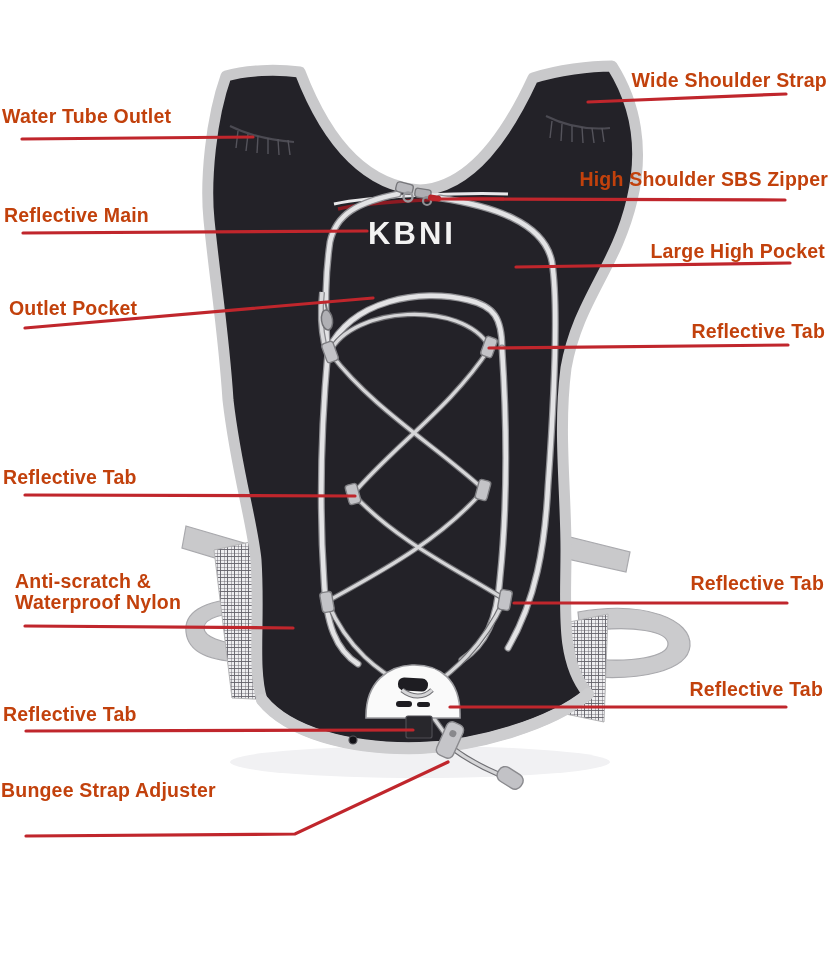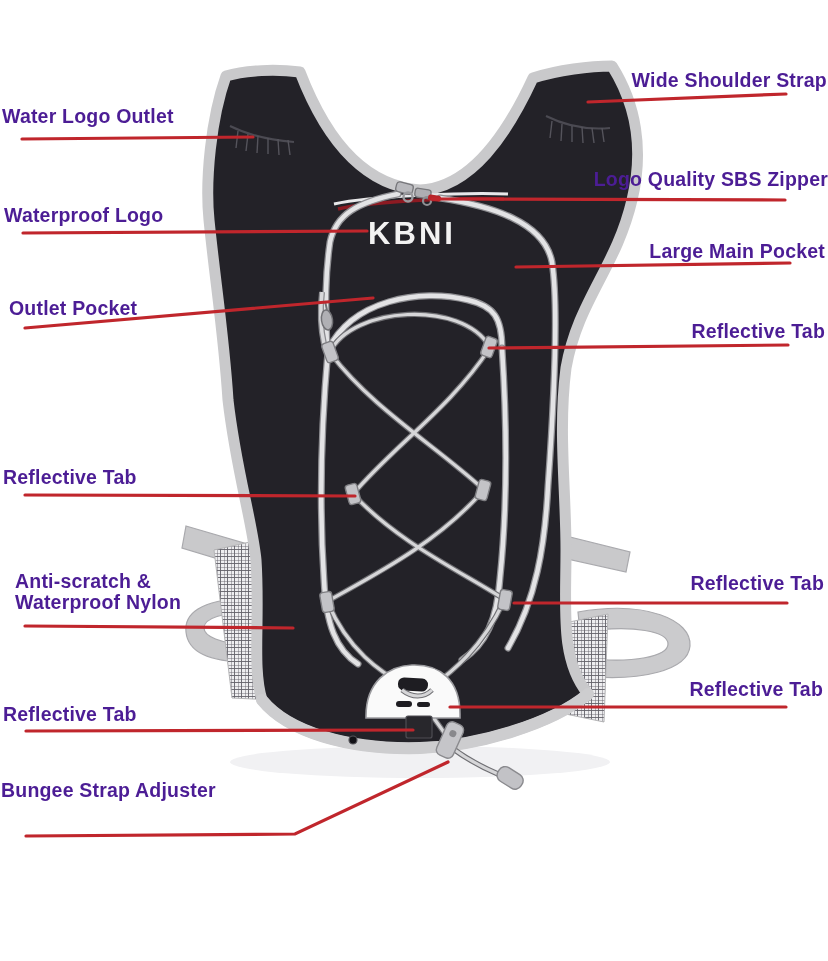--- a/index.html
+++ b/index.html
@@ -7,21 +7,21 @@
     position:relative;width:828px;height:961px;overflow:hidden;
     background:#ffffff;
     font-family:"Liberation Sans",sans-serif;
   }
   #artwork{position:absolute;left:0;top:0;}
   .label{
     position:absolute;
     font-weight:700;
     font-size:19.5px;
     line-height:20.5px;
-    color:#4c1d95;
+    color:#c2410c;
     white-space:pre-line;
     letter-spacing:0.2px;
   }
   .label.right{text-align:right;}
 </style>
 </head>
 <body>
 
 <div id="stage">
 
@@ -173,29 +173,29 @@
       <path d="M26,836 L295,834 L448,762"></path>
       <path d="M588,102 L786,94"></path>
       <path d="M432,199 L785,200"></path>
       <path d="M516,267 L790,263"></path>
       <path d="M489,348 L788,345"></path>
       <path d="M514,603 L787,603"></path>
       <path d="M450,707 L786,707"></path>
     </g>
   </svg>
 
-  <div class="label" style="left:2px;top:106px">Water Logo Outlet</div>
-  <div class="label" style="left:4px;top:205px">Waterproof Logo</div>
+  <div class="label" style="left:2px;top:106px">Water Tube Outlet</div>
+  <div class="label" style="left:4px;top:205px">Reflective Main</div>
   <div class="label" style="left:9px;top:298px">Outlet Pocket</div>
   <div class="label" style="left:3px;top:467px">Reflective Tab</div>
   <div class="label" style="left:15px;top:571px;width:195px">Anti-scratch &amp;
 Waterproof Nylon</div>
   <div class="label" style="left:3px;top:704px">Reflective Tab</div>
   <div class="label" style="left:1px;top:780px">Bungee Strap Adjuster</div>
 
   <div class="label right" style="right:1px;top:70px">Wide Shoulder Strap</div>
-  <div class="label right" style="right:0px;top:169px">Logo Quality SBS Zipper</div>
-  <div class="label right" style="right:3px;top:241px">Large Main Pocket</div>
+  <div class="label right" style="right:0px;top:169px">High Shoulder SBS Zipper</div>
+  <div class="label right" style="right:3px;top:241px">Large High Pocket</div>
   <div class="label right" style="right:3px;top:321px">Reflective Tab</div>
   <div class="label right" style="right:4px;top:573px">Reflective Tab</div>
   <div class="label right" style="right:5px;top:679px">Reflective Tab</div>
 
 </div>
 
 </body></html>

